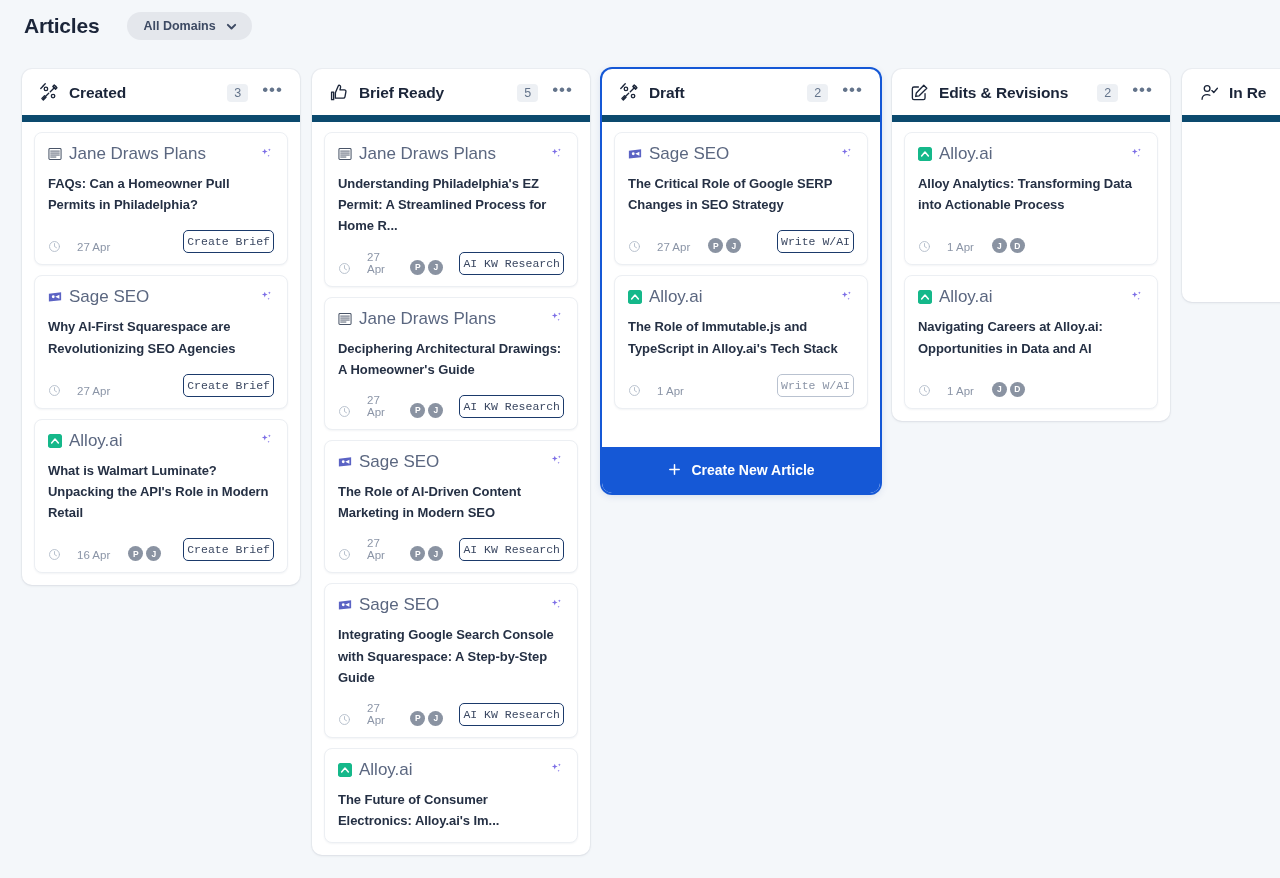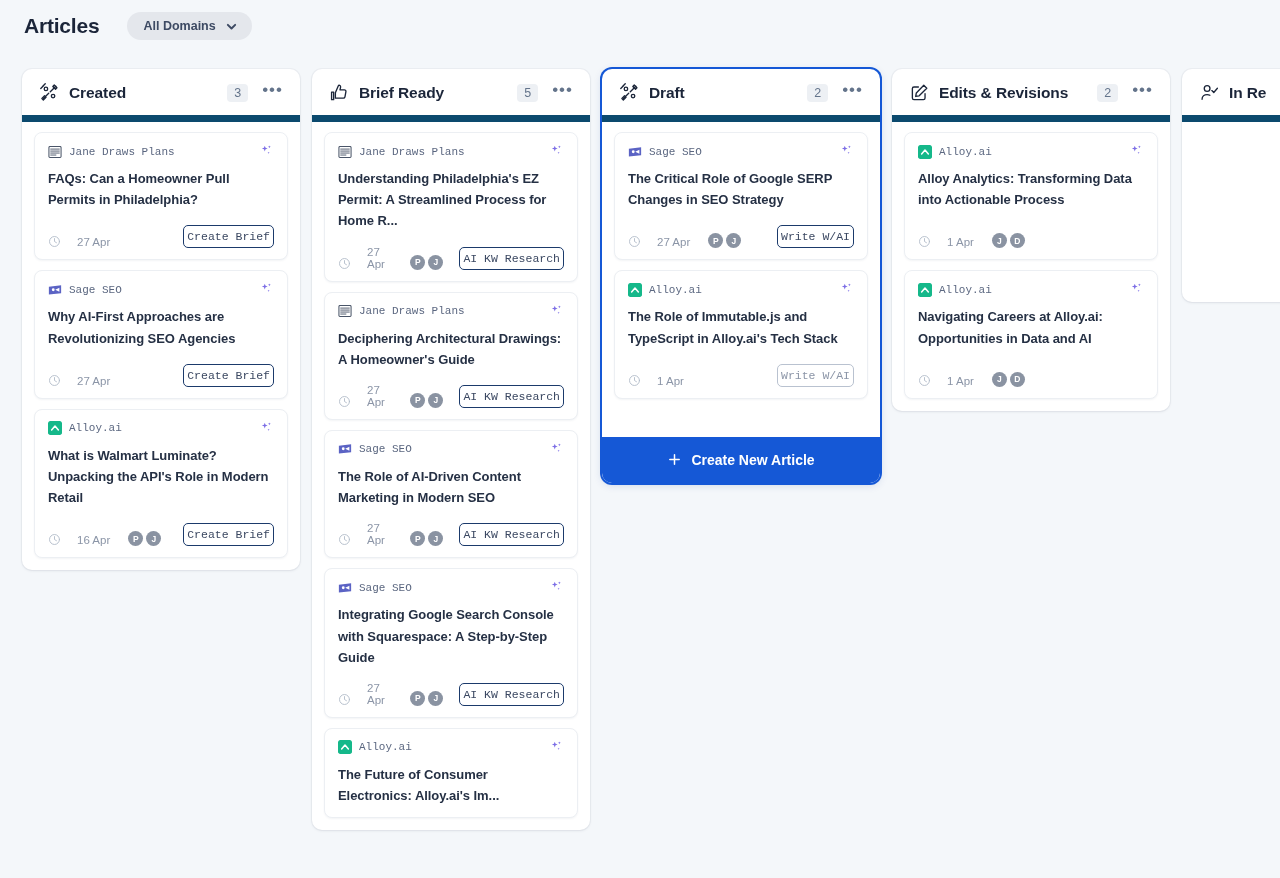--- a/index.html
+++ b/index.html
@@ -90,21 +90,21 @@
     border: 1px solid #eceff3;
     border-radius: 8px;
     padding: 11px 13px 11px 13px;
     box-shadow: 0 1px 2px rgba(20,35,70,0.05);
     display: flex; flex-direction: column;
     flex: 0 0 auto;
     cursor: pointer;
   }
   .card-top { display: flex; align-items: center; gap: 7px; }
   .brand-logo { width: 14px; height: 14px; flex: 0 0 14px; border-radius: 2px; display:block; }
-  .brand-name { font-size: 11px; color: #5b6780; font-family: Liberation Mono, monospace; }
+  .brand-name { font-size: 17px; color: #5b6780; }
   .spark { margin-left: auto; width: 15px; height: 15px; display:block; }
 
   .card-title {
     margin-top: 9px;
     font-size: 13px; font-weight: bold; color: #253044;
     line-height: 1.63; letter-spacing: -0.05px;
   }
 
   .card-foot {
     margin-top: 14px;
@@ -217,21 +217,21 @@
             </svg>
             <span class="brand-name">Sage SEO</span>
             <svg viewBox="0 0 24 24" class="spark" fill="none">
               <g fill="#7c6ee6">
                 <path d="M9.2 2.6l1.25 3.4 3.4 1.25-3.4 1.25-1.25 3.4-1.25-3.4L4.55 7.25l3.4-1.25z"></path>
                 <path d="M16.6 2.2l.62 1.7 1.7.62-1.7.62-.62 1.7-.62-1.7-1.7-.62 1.7-.62z"></path>
                 <path d="M15.4 12.2l.5 1.35 1.35.5-1.35.5-.5 1.35-.5-1.35-1.35-.5 1.35-.5z"></path>
               </g>
             </svg>
           </div>
-          <div class="card-title">Why AI-First Approaches are Revolutionizing SEO Agencies</div>
+          <div class="card-title">Why AI-First Squarespace are Revolutionizing SEO Agencies</div>
           <div class="card-foot">
             <svg viewBox="0 0 24 24" class="clock" fill="none">
               <g stroke="#b3bcca" stroke-width="1.7" stroke-linecap="round" stroke-linejoin="round">
                 <circle cx="12" cy="12" r="9.2"></circle>
                 <path d="M12 6.6V12l3.6 2.2"></path>
               </g>
             </svg>
             <span class="date">27 Apr</span>
             <button class="action-btn">Create Brief</button>
           </div>

